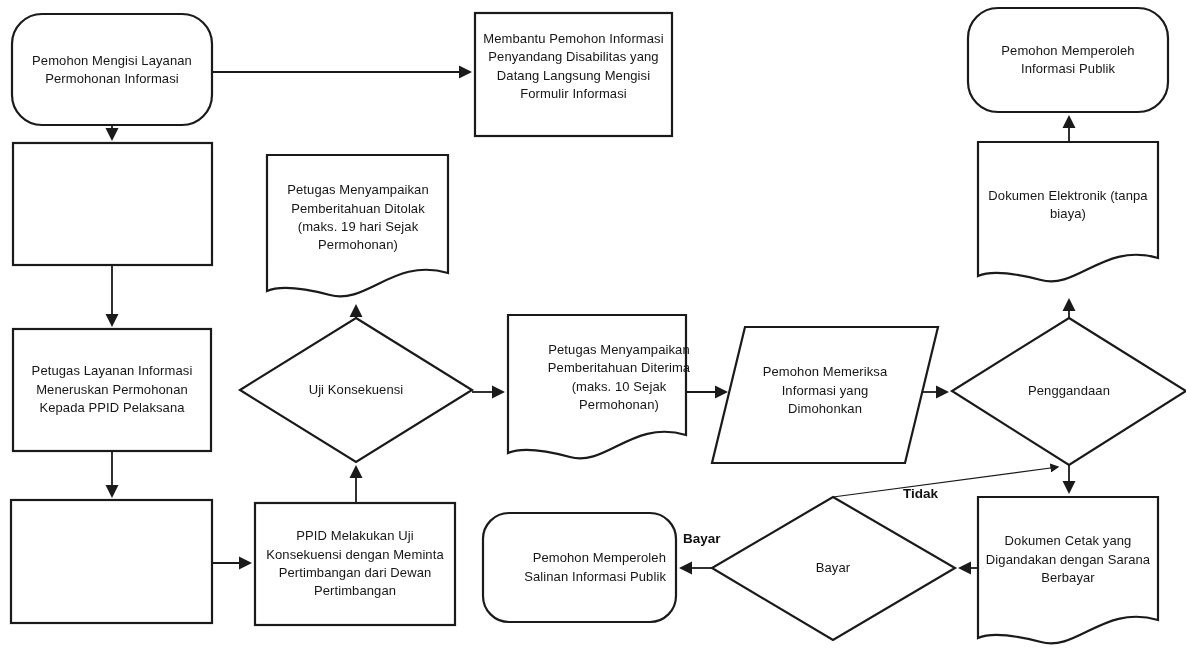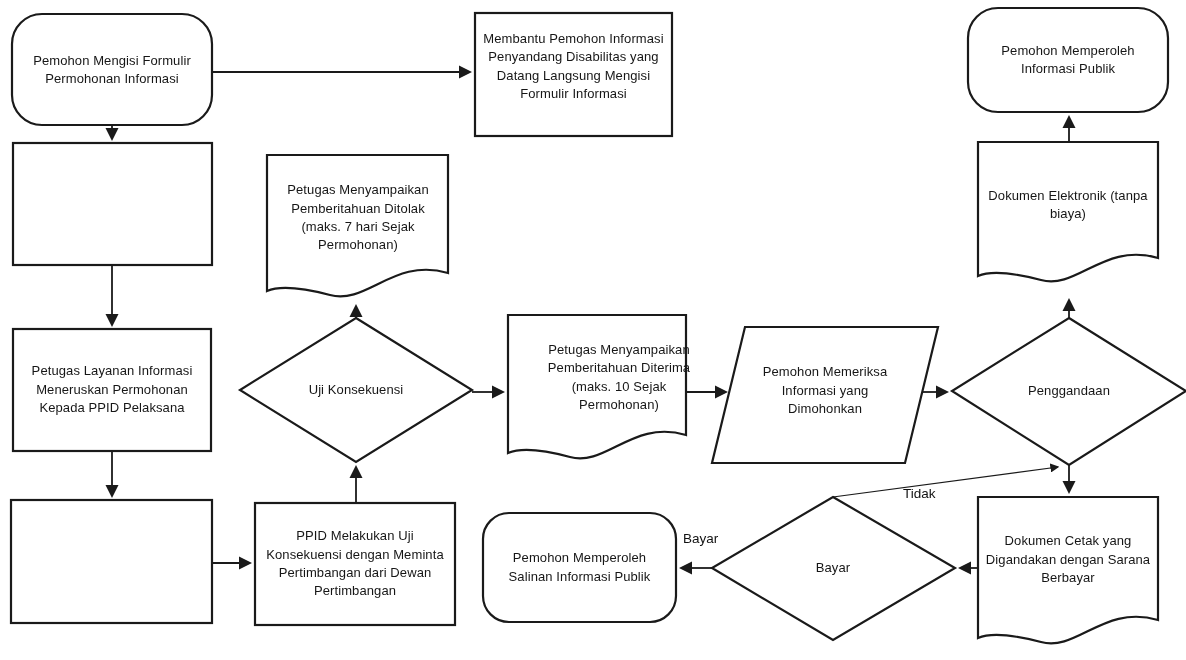--- a/index.html
+++ b/index.html
@@ -41,21 +41,21 @@
     text-align: center;
     color: #161616;
     font-size: 13px;
     line-height: 1.42;
     letter-spacing: 0.1px;
   }
   .edge-label {
     position: absolute;
     color: #111111;
     font-size: 13.5px;
-    font-weight: normal;
+    font-weight: bold;
   }
 </style>
 </head>
 <body>
 
 <div class="stage">
 
   <svg class="shapes" width="1186" height="660" viewBox="0 0 1186 660">
     <defs>
       <marker id="ah" viewBox="0 0 10 10" refX="8.5" refY="5" markerWidth="7.5" markerHeight="7.5" orient="auto-start-reverse">
@@ -95,47 +95,47 @@
     <line class="arrow" x1="686" y1="392" x2="726" y2="392" marker-end="url(#ah)"></line>
     <line class="arrow" x1="922" y1="392" x2="947" y2="392" marker-end="url(#ah)"></line>
     <line class="arrow" x1="1069" y1="318" x2="1069" y2="300" marker-end="url(#ah)"></line>
     <line class="arrow" x1="1069" y1="142" x2="1069" y2="117" marker-end="url(#ah)"></line>
     <line class="arrow" x1="1069" y1="465" x2="1069" y2="492" marker-end="url(#ah)"></line>
     <line class="arrow" x1="978" y1="568" x2="960" y2="568" marker-end="url(#ah)"></line>
     <line class="arrow" x1="712" y1="568" x2="681" y2="568" marker-end="url(#ah)"></line>
     <line class="arrow thin" x1="833" y1="497" x2="1058" y2="467" marker-end="url(#ah)"></line>
   </svg>
 
-  <div class="node" style="left:22px; top:20px; width:180px; height:100px;">Pemohon Mengisi Formulir Permohonan Informasi</div>
+  <div class="node" style="left:22px; top:20px; width:180px; height:100px;">Pemohon Mengisi Layanan Permohonan Informasi</div>
 
 
   <div class="node" style="left:480px; top:10px; width:187px; height:113px;">Membantu Pemohon Informasi Penyandang Disabilitas yang Datang Langsung Mengisi Formulir Informasi</div>
 
   <div class="node" style="left:20px; top:334px; width:184px; height:112px;">Petugas Layanan Informasi Meneruskan Permohonan Kepada PPID Pelaksana</div>
 
 
   <div class="node" style="left:260px; top:508px; width:190px; height:112px;">PPID Melakukan Uji Konsekuensi dengan Meminta Pertimbangan dari Dewan Pertimbangan</div>
 
   <div class="node" style="left:276px; top:350px; width:160px; height:80px;">Uji Konsekuensi</div>
 
-  <div class="node" style="left:277px; top:162px; width:162px; height:112px;">Petugas Menyampaikan Pemberitahuan Ditolak (maks. 7 hari Sejak Permohonan)</div>
+  <div class="node" style="left:277px; top:162px; width:162px; height:112px;">Petugas Menyampaikan Pemberitahuan Ditolak (maks. 19 hari Sejak Permohonan)</div>
 
   <div class="node" style="left:518px; top:320px; width:158px; height:115px;margin-left:22px;">Petugas Menyampaikan Pemberitahuan Diterima (maks. 10 Sejak Permohonan)</div>
 
   <div class="node" style="left:750px; top:335px; width:150px; height:112px;">Pemohon Memeriksa Informasi yang Dimohonkan</div>
 
   <div class="node" style="left:989px; top:351px; width:160px; height:80px;text-align:center;">Penggandaan</div>
 
   <div class="node" style="left:978px; top:14px; width:180px; height:92px;">Pemohon Memperoleh Informasi Publik</div>
 
   <div class="node" style="left:983px; top:150px; width:170px; height:110px;">Dokumen Elektronik (tanpa biaya)</div>
 
   <div class="node" style="left:983px; top:505px; width:170px; height:110px;">Dokumen Cetak yang Digandakan dengan Sarana Berbayar</div>
 
   <div class="node" style="left:753px; top:528px; width:160px; height:80px;">Bayar</div>
 
-  <div class="node" style="left:493px; top:518px; width:173px; height:99px;">Pemohon Memperoleh Salinan Informasi Publik</div>
+  <div class="node" style="left:493px; top:518px; width:173px; height:99px;text-align:right;">Pemohon Memperoleh Salinan Informasi Publik</div>
 
   <div class="edge-label" style="left:903px; top:486px;">Tidak</div>
 
   <div class="edge-label" style="left:683px; top:531px;">Bayar</div>
 
 </div>
 
 </body></html>

